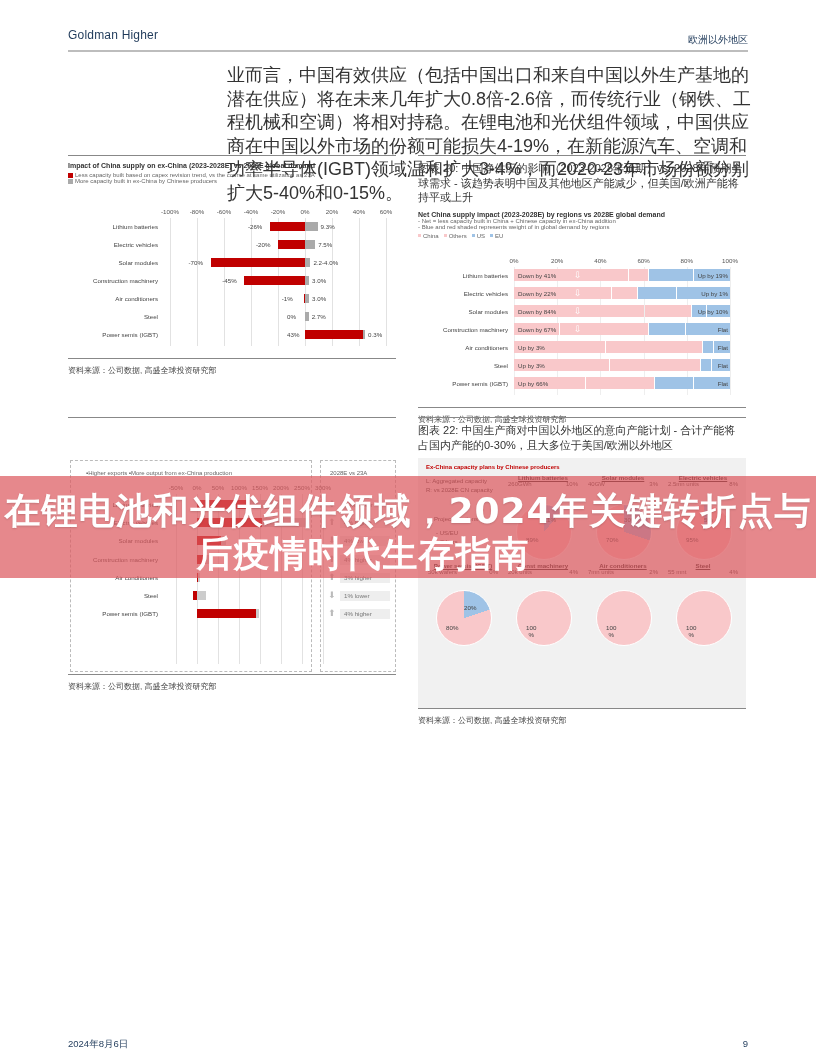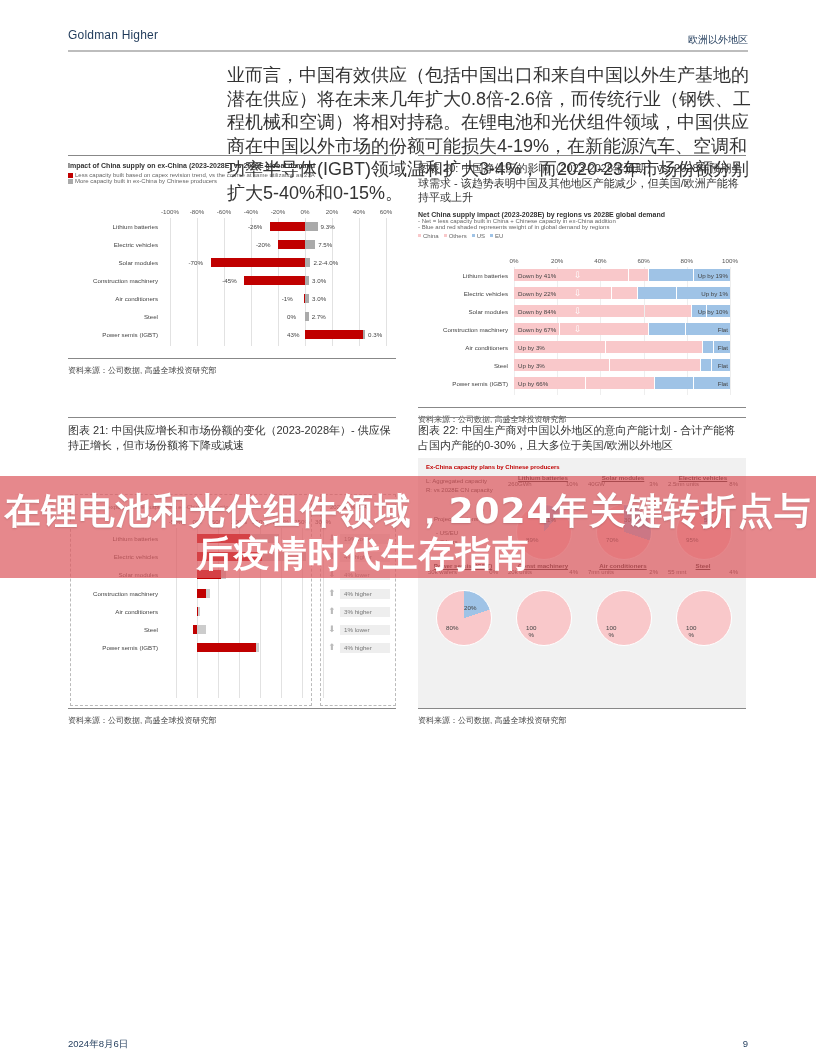--- a/index.html
+++ b/index.html
@@ -185,21 +185,20 @@
       <div class="pbar" style="left: 276.28px; width: 35.72px; top: 166px; background: rgb(159, 195, 230);"></div>
       <div class="ptxt" style="left: 100px; top: 169px;">Up by 66%</div>
       <div class="ptxt" style="left: 272px; width: 38px; text-align: right; top: 169px;">Flat</div>
     </div>
   <div class="rule"></div>
   <div class="src">资料来源：公司数据, 高盛全球投资研究部</div>
 </div>
 
 <div class="panel" style="left:68px;top:417px;">
   <div class="rule"></div>
-  <div class="fig-title">图表 21: 中国供应增长和市场份额的变化（2023-2028年）- 供应保持正增长，但市场份额将下降或减速</div>
   <div class="chart" id="c21" style="height:250px;margin-top:6px;">
       <div class="dash" style="left: 2px; top: 36px; width: 240px; height: 210px;"></div>
       <div class="dash" style="left: 252px; top: 36px; width: 74px; height: 210px;"></div>
       <div class="leg" style="position: absolute; left: 18px; top: 46px;">▪Higher exports   ▪More output from ex-China production</div>
       <div class="leg" style="position: absolute; left: 262px; top: 46px;">2028E vs 23A</div>
       <div class="tick" style="left: 108px; top: 60px;">-50%</div>
       <div class="vline" style="left: 108px; top: 70px; height: 170px;"></div>
       <div class="tick" style="left: 129px; top: 60px;">0%</div>
       <div class="vline" style="left: 129px; top: 70px; height: 170px;"></div>
       <div class="tick" style="left: 150px; top: 60px;">50%</div>

